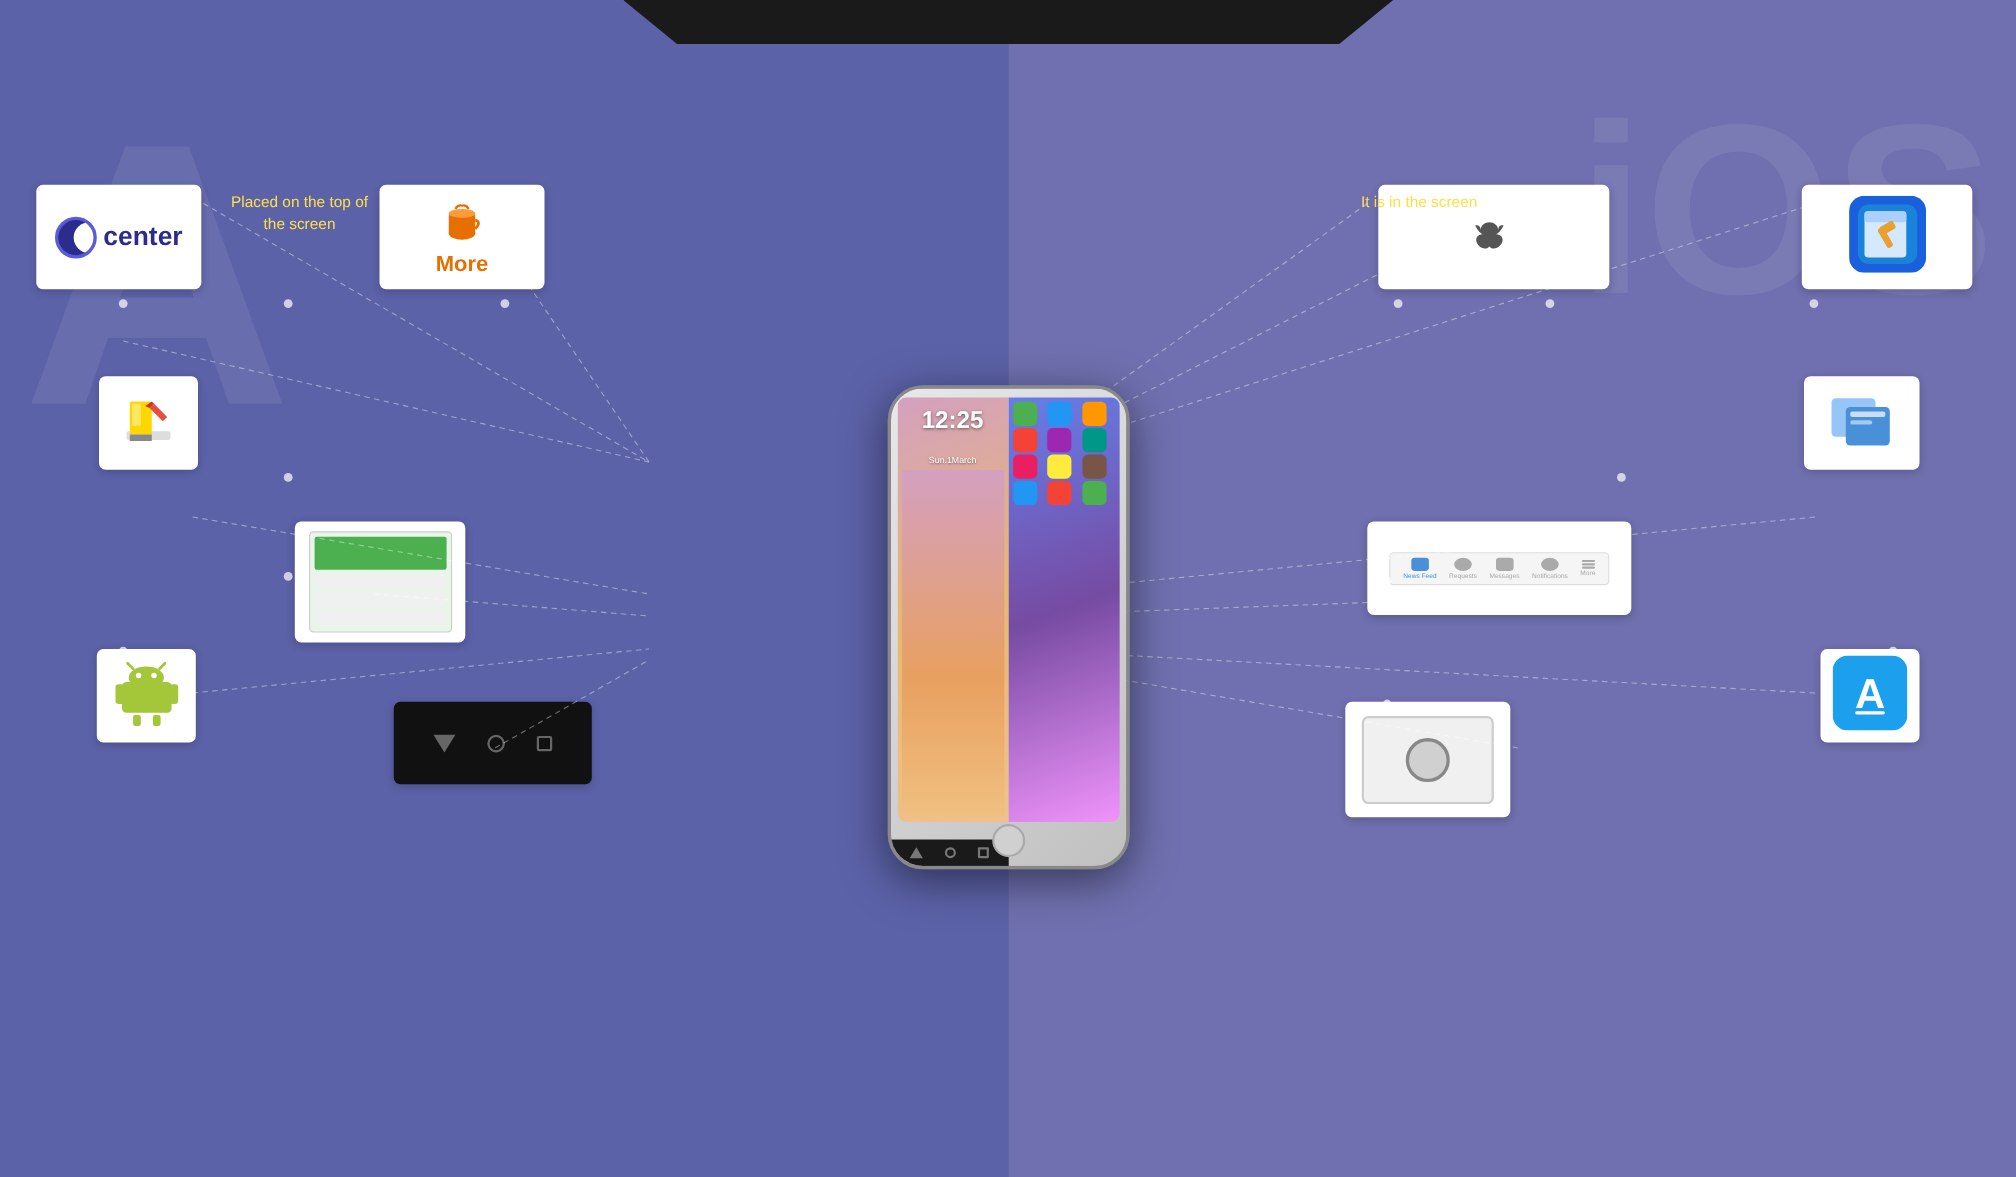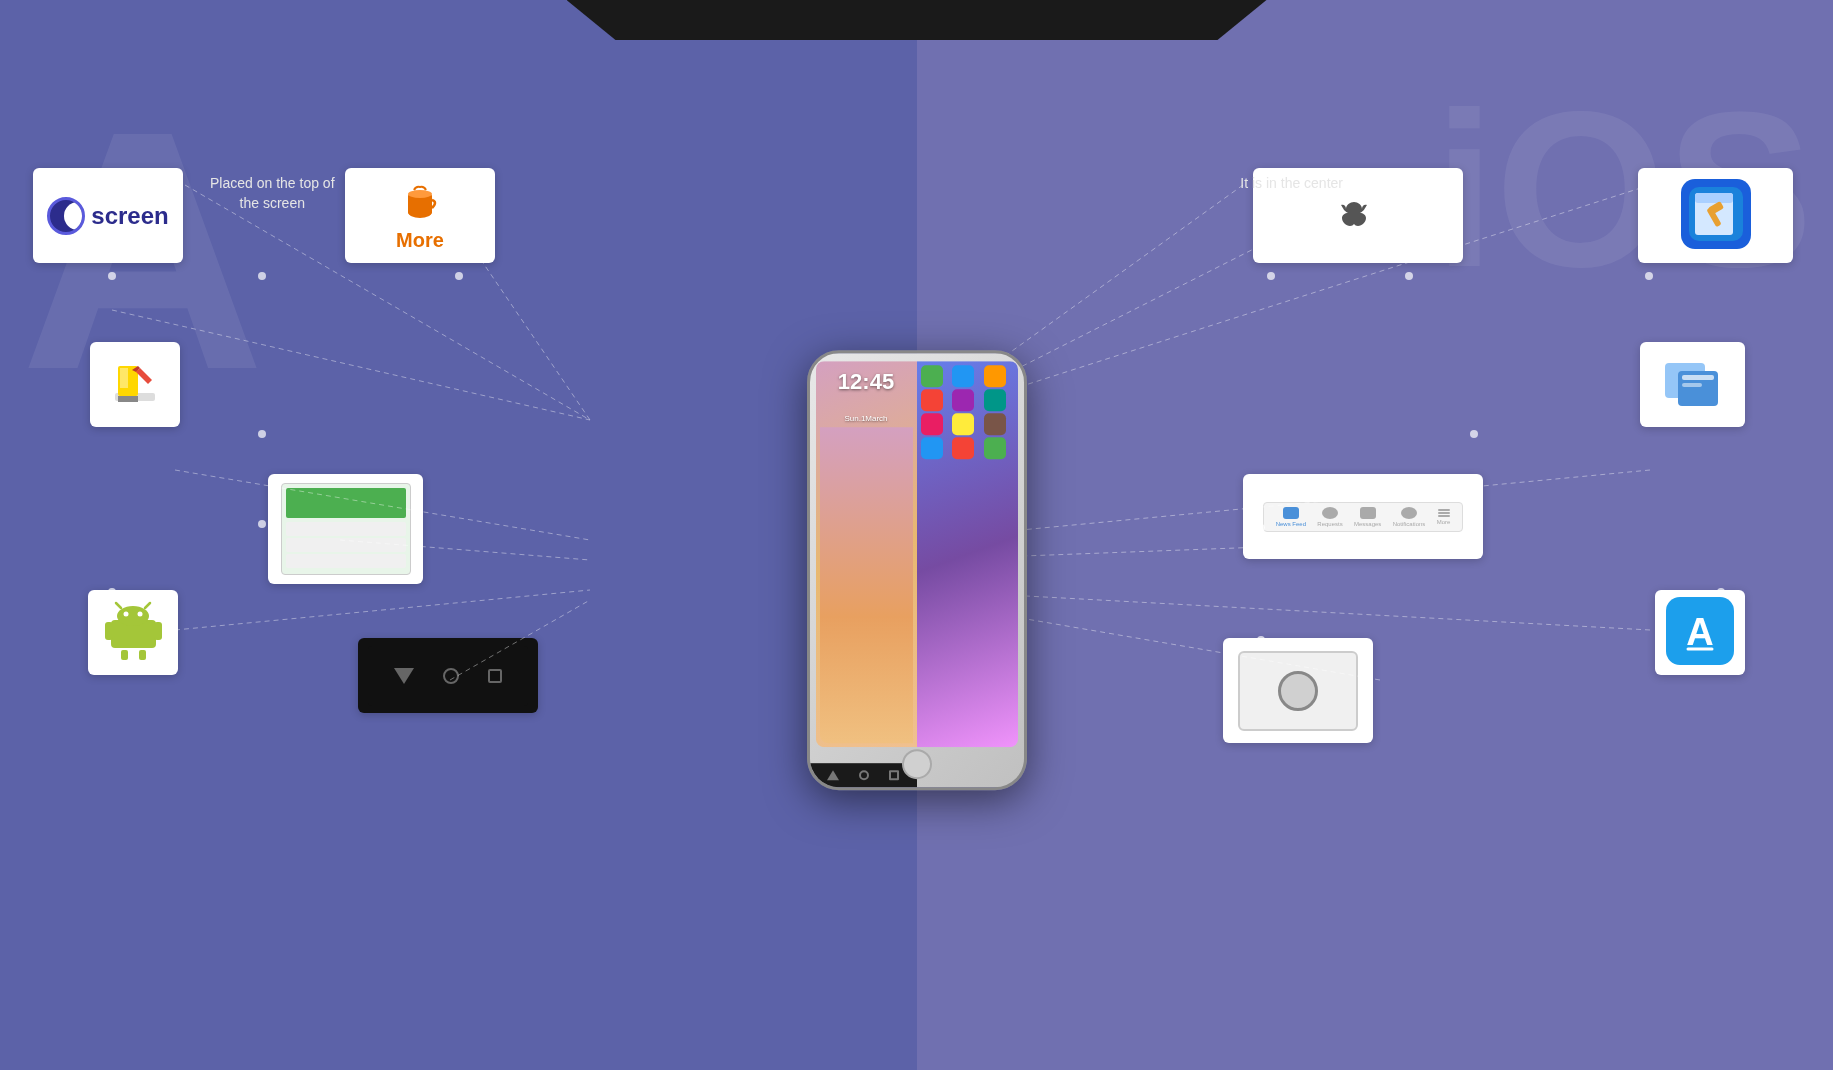--- a/index.html
+++ b/index.html
@@ -318,21 +318,21 @@
 
     .section-label {
       font-size: 14px;
       color: white;
       font-weight: 500;
       text-align: center;
     }
 
     .desc-text {
       font-size: 14px;
-      color: #e5e5e5;
+      color: #fde047;
       text-align: center;
       font-weight: 500;
       line-height: 1.4;
     }
 
     .bold-desc {
       font-size: 15px;
       font-weight: 700;
       color: white;
       text-align: center;
@@ -382,21 +382,21 @@
 
 <div style="position:absolute; left:60px; top:145px;">
   <span class="section-label"></span>
 </div>
 
 <div class="card" style="position:absolute; left:33px; top:168px; width:150px; height:95px;">
   <div class="eclipse-logo">
     <div class="eclipse-circle">
       <div class="eclipse-inner"></div>
     </div>
-    <span style="font-size:24px; font-weight:bold; color:#2c2c8c;">screen</span>
+    <span style="font-size:24px; font-weight:bold; color:#2c2c8c;">center</span>
   </div>
 </div>
 
 <div style="position:absolute; left:210px; top:170px;">
   <div class="quote-title"></div>
   <div class="desc-text" style="font-size:14px; margin-top:4px;">Placed on the top of<br>the screen</div>
 </div>
 
 <div style="position:absolute; left:348px; top:145px;">
   <span class="section-label"></span>
@@ -519,21 +519,21 @@
   <div style="display:flex; align-items:center; gap:8px;">
     <svg width="36" height="36" viewBox="0 0 36 36">
       <path d="M18 4 C14 4 10 7 10 11 C10 8 8 6 5 7 C7 10 8 13 12 15 C9 15 6 17 6 20 C6 24 10 28 14 28 C16 28 17 27 18 26 C19 27 20 28 22 28 C26 28 30 24 30 20 C30 17 27 15 24 15 C28 13 29 10 31 7 C28 6 26 8 26 11 C26 7 22 4 18 4Z" fill="#555"></path>
     </svg>
     <span style="font-size:18px; font-weight:600; color:#333;"></span>
   </div>
 </div>
 
 <div style="position:absolute; right:490px; top:170px;">
   <div class="quote-title"></div>
-  <div class="desc-text" style="font-size:14px; margin-top:4px;">It is in the center</div>
+  <div class="desc-text" style="font-size:14px; margin-top:4px;">It is in the screen</div>
 </div>
 
 <div style="position:absolute; right:95px; top:145px;">
   <span class="section-label"></span>
 </div>
 
 <div class="card" style="position:absolute; right:40px; top:168px; width:155px; height:95px;">
   <div>
     
     <svg width="70" height="70" viewBox="0 0 70 70">
@@ -648,21 +648,21 @@
   <span class="desc-text"></span>
 </div>
 
 <div class="dot" style="right:568px; top:636px;"></div>
 
 <div class="phone-container">
   <div class="phone-body">
     <div class="phone-screen">
 
       <div class="phone-android-side">
-        <div class="phone-time">12:45</div>
+        <div class="phone-time">12:25</div>
         <div class="phone-date">Sun.1March</div>
 
         <div style="flex:1; width:100%; background:linear-gradient(180deg, #d4a0c0 0%, #e8a060 60%, #f0c080 100%); border-radius:0 0 0 8px;"></div>
       </div>
 
       <div class="phone-ios-side">
         <div class="app-icon green"></div>
         <div class="app-icon blue"></div>
         <div class="app-icon orange"></div>
         <div class="app-icon red"></div>

